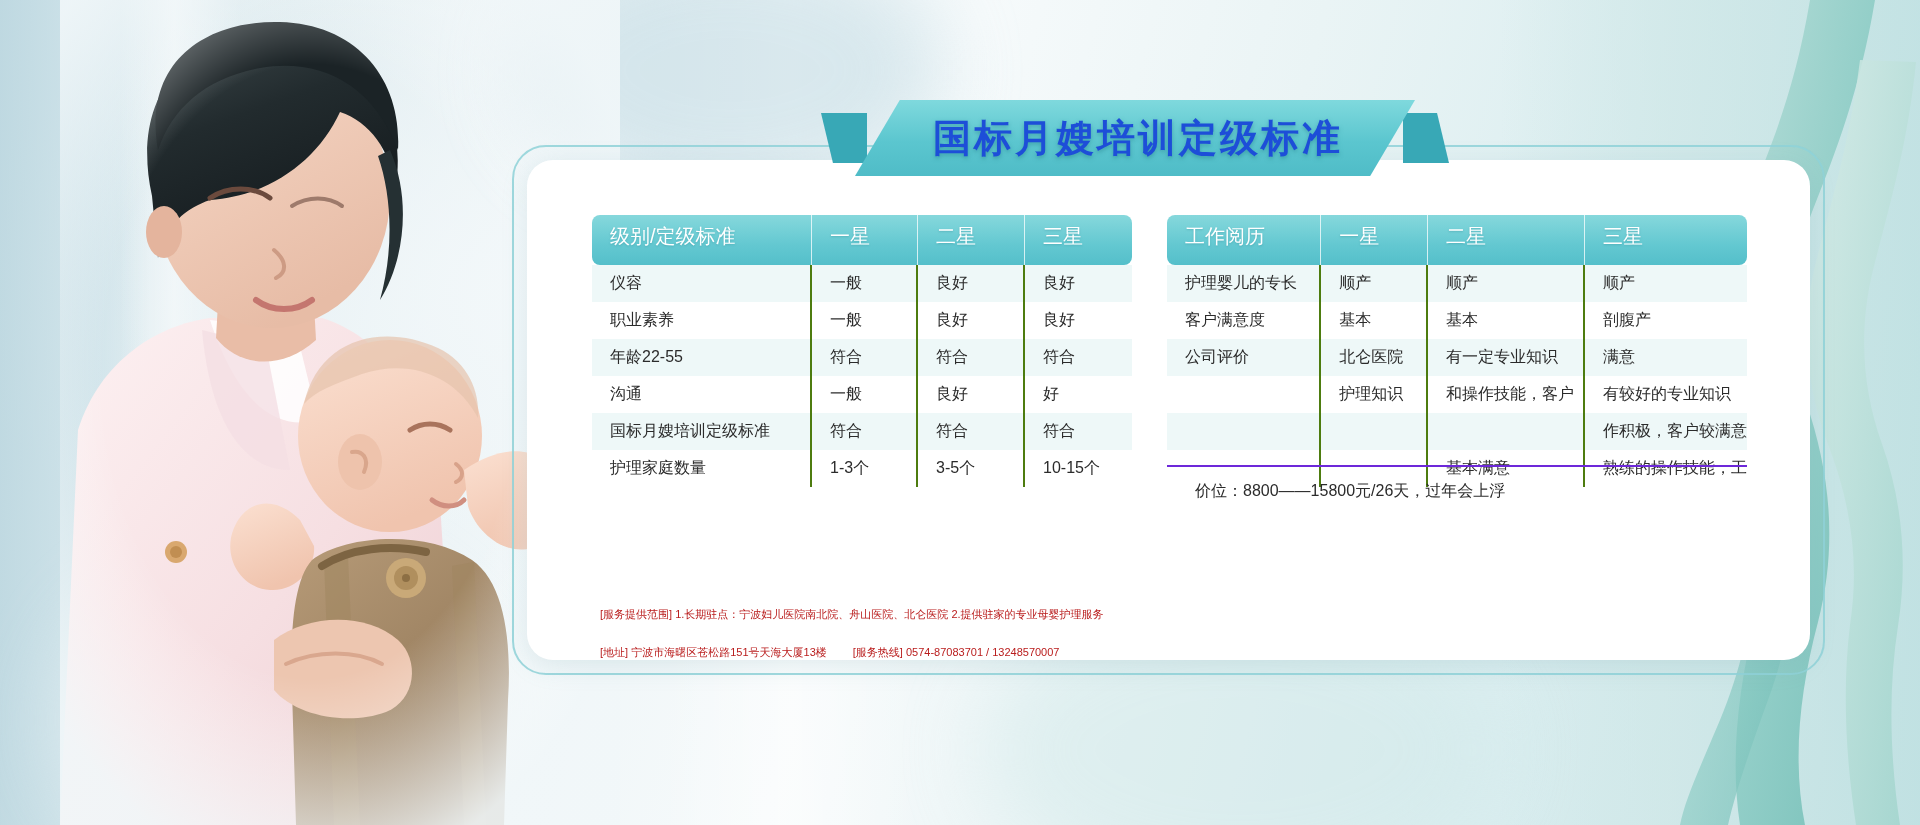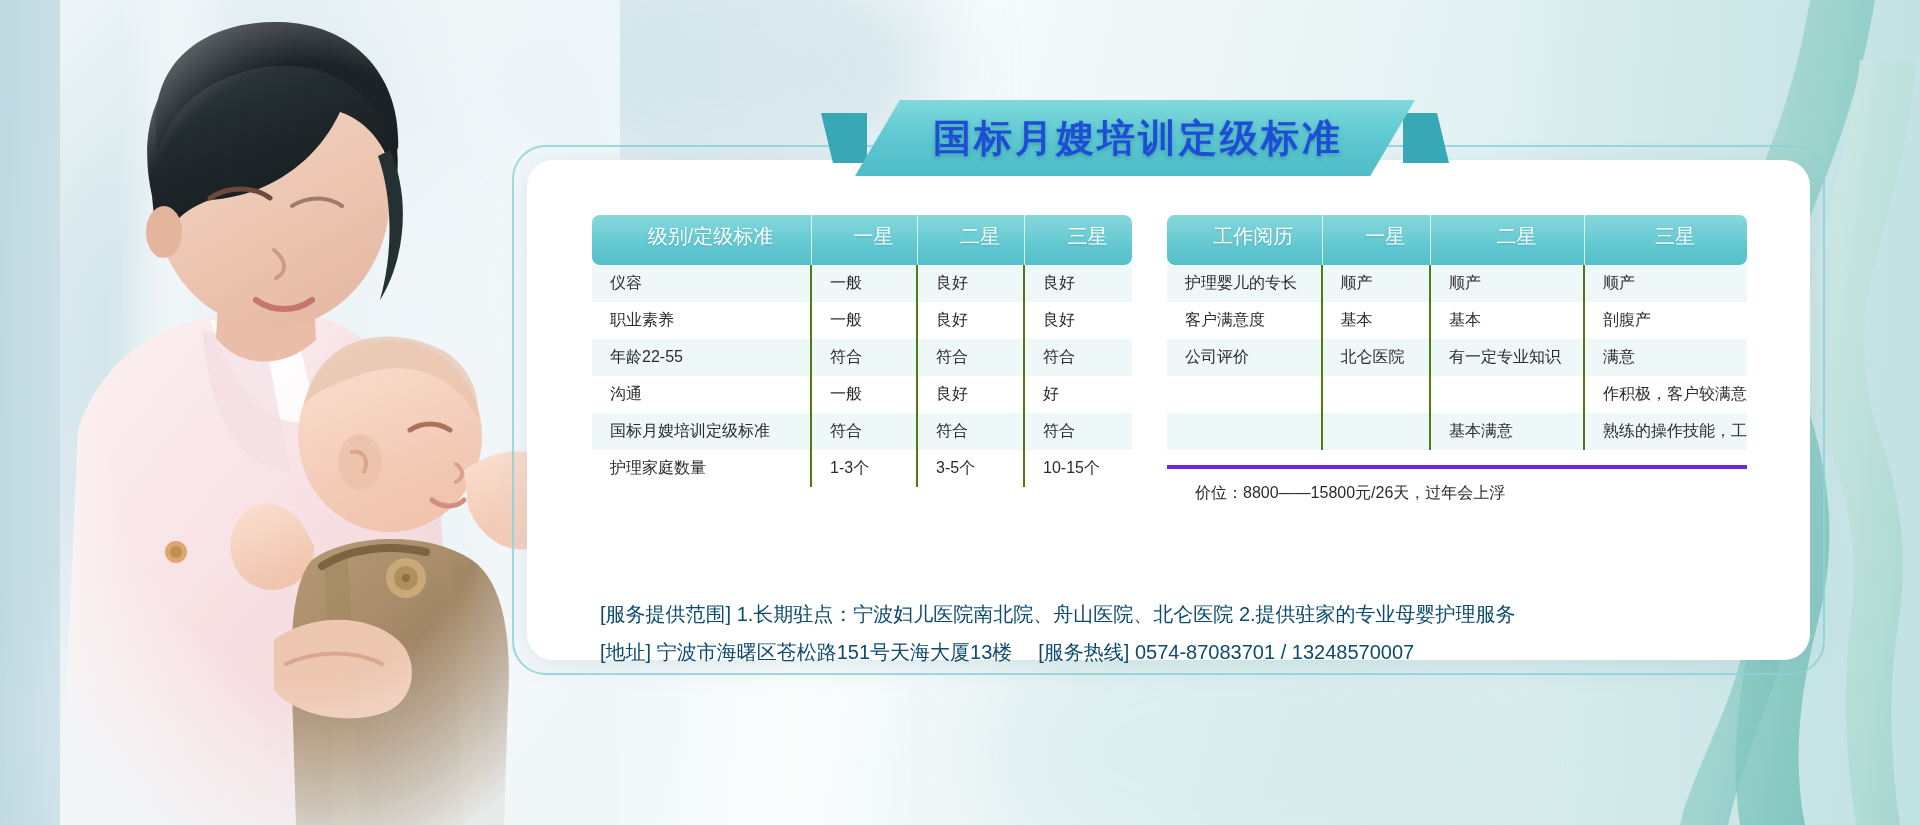--- a/index.html
+++ b/index.html
@@ -101,21 +101,21 @@
     color: #2b2b2b;
   }
   .tbl-left  { left: 65px;  top: 55px;  width: 540px; }
   .tbl-right { left: 640px; top: 55px;  width: 580px; }
 
   table.grade-table th {
     background: linear-gradient(180deg,#86d8dc 0%, #63c8d1 60%, #54bfca 100%);
     color:#ffffff;
     font-size: 20px;
     font-weight: normal;
-    text-align:center;
+    text-align:left;
     padding: 4px 0 12px 18px;
     height: 50px;
     border-right: 1px solid rgba(255,255,255,.75);
     text-shadow: 0 1px 2px rgba(40,130,140,.35);
   }
   table.grade-table th:last-child { border-right: none; }
   table.grade-table th:first-child { border-top-left-radius: 8px; border-bottom-left-radius: 8px; }
   table.grade-table th:last-child  { border-top-right-radius: 8px; border-bottom-right-radius: 8px; }
 
   table.grade-table td {
@@ -140,32 +140,32 @@
   .tbl-right col.r3 { width: 143px; }
 
   .tbl-right td { white-space: nowrap; margin-left: 8px; }
 
   
   .price-box {
     position:absolute;
     left: 640px; top: 305px;
     width: 580px;
     padding: 14px 0 0 28px;
-    border-top: 4px solid #6d28d9;
+    border-top: 2px solid #6d28d9;
     font-size: 16px;
     color:#2b2b2b;
   }
 
   
   .footnotes {
     position:absolute;
     left: 600px; top: 595px;
     width: 1200px;
-    font-size: 20px;
-    color:#0c4a6e;
+    font-size: 11px;
+    color:#b91c1c;
     line-height: 38px;
     z-index: 5;
   }
   .footnotes .gap { display:inline-block; width: 26px; }
 </style>
 </head>
 <body>
 
 <div class="bg-band band-a"></div>
 <div class="bg-band band-b"></div>
@@ -370,20 +370,26 @@
           <td>剖腹产</td>
         </tr>
         <tr>
           <td>公司评价</td>
           <td>北仑医院</td>
           <td>有一定专业知识</td>
           <td>满意</td>
         </tr>
         <tr>
           <td></td>
+          <td>护理知识</td>
+          <td>和操作技能，客户</td>
+          <td>有较好的专业知识</td>
+        </tr>
+        <tr>
+          <td></td>
           <td></td>
           <td></td>
           <td>作积极，客户较满意</td>
         </tr>
         <tr>
           <td></td>
           <td></td>
           <td>基本满意</td>
           <td>熟练的操作技能，工</td>
         </tr>

